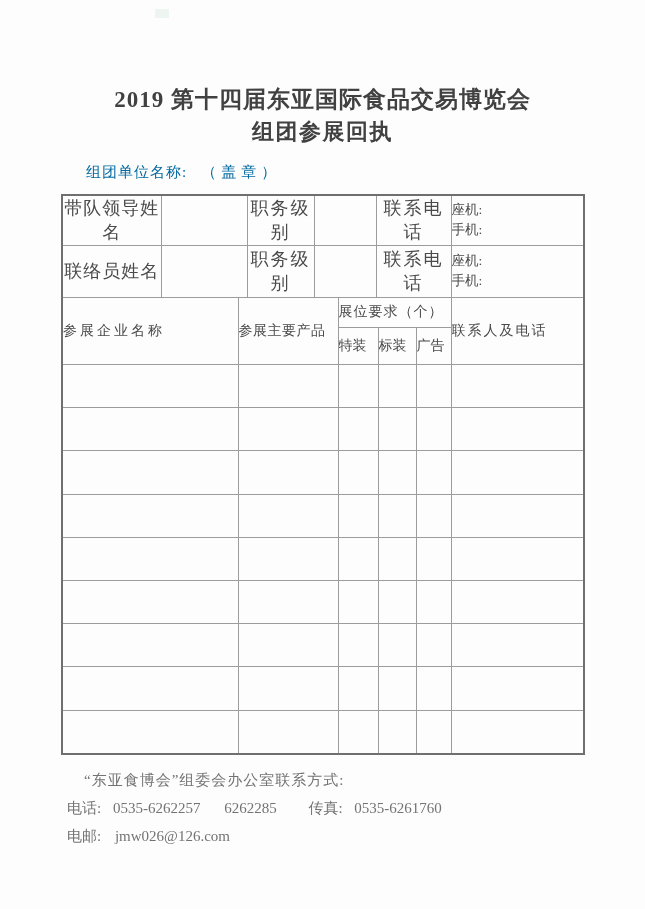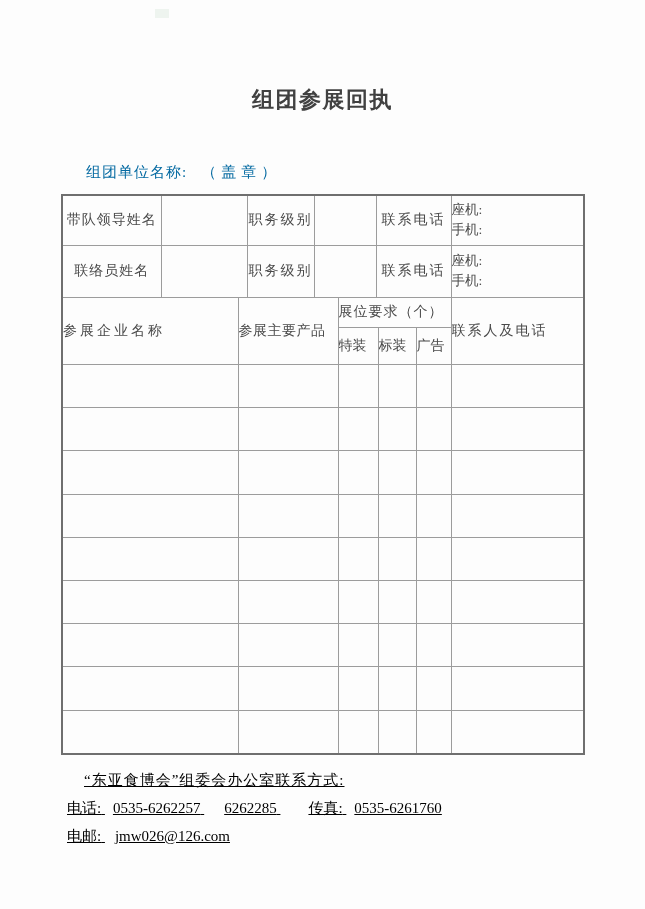--- a/index.html
+++ b/index.html
@@ -79,21 +79,21 @@
   .grid table tr > *:first-child { border-left: none; }
   .grid table tr > *:last-child { border-right: none; }
   .top-table tr:first-child > * { border-top: none; }
   .main-table thead tr:first-child > * { border-top: none; }
   .main-table tbody tr:last-child > * { border-bottom: none; }
 
   .top-table tr.r1 { height: 49px; }
   .top-table tr.r2 { height: 52px; }
   .lbl {
     text-align: center;
-    font-size: 14px;
+    font-size: 18px;
     letter-spacing: 1px;
   }
   .lbl.sp { letter-spacing: 2px; }
   .phone {
     vertical-align: middle;
     font-size: 13.5px;
     padding: 2px 6px;
     text-align: left;
   }
   .phone div { line-height: 20px; }
@@ -106,39 +106,39 @@
   .th-booth-group { letter-spacing: 1px; }
   .th-sub { font-size: 13.5px; letter-spacing: 0; }
   .th-contact { letter-spacing: 2px; }
   .main-table tbody tr { height: 43.2px; }
 
   .footer {
     position: absolute;
     left: 67px;
     top: 766px;
     font-size: 15px;
-    color: #000000;
-    text-decoration: underline;
+    color: #737373;
   }
   .footer > div { line-height: 28px; height: 28px; }
   .footer .f1 { margin-left: 17px; letter-spacing: 1px; }
   .footer .f2 .num1 { margin-left: 8px; }
   .footer .f2 .num2 { margin-left: 20px; }
   .footer .f2 .fax-lbl { margin-left: 28px; }
   .footer .f2 .num3 { margin-left: 8px; margin-top: 32px; }
   .footer .f3 .email { margin-left: 10px; }
 </style>
 </head>
 <body>
 
 <div class="page">
 
   <div class="scan-mark"></div>
 
   <div class="doc-title">
+    <div class="t1">2019 第十四届东亚国际食品交易博览会</div>
     <div class="t2">组团参展回执</div>
   </div>
 
   <div class="unit-line">
     <span>组团单位名称:</span><span class="stamp">（盖章）</span>
   </div>
 
   <div class="grid">
 
     <table class="top-table">

